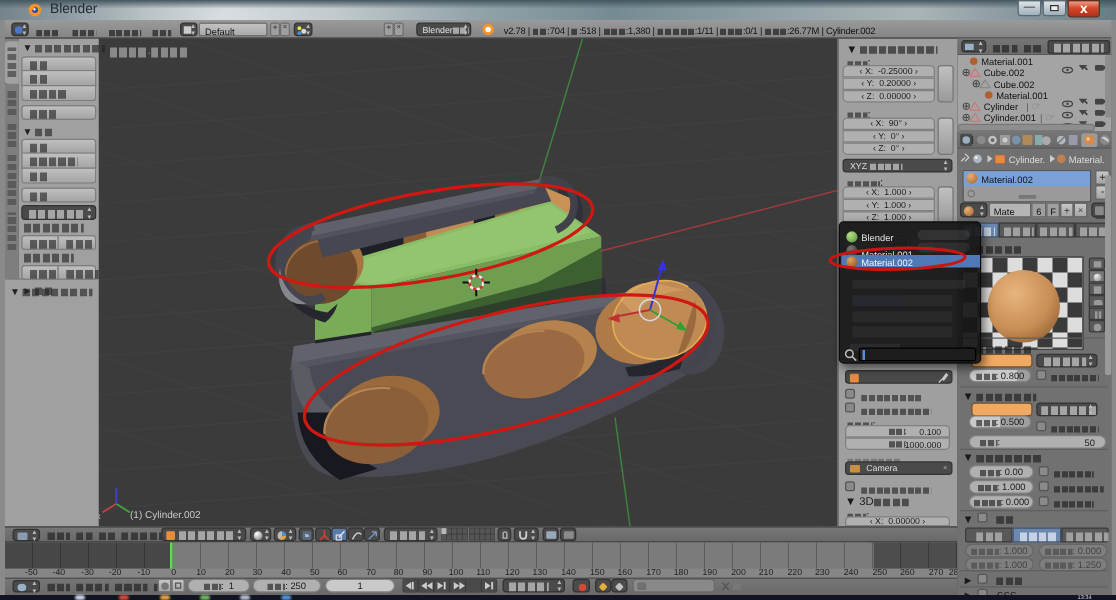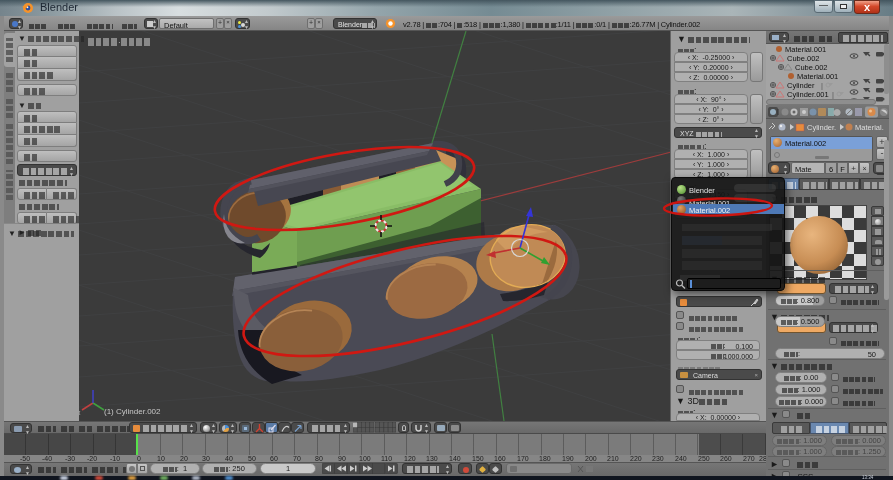--- a/index.html
+++ b/index.html
@@ -681,21 +681,21 @@
 <div class="pill" style="left:775px;top:295px;width:50px;height:11px;font-size:7.5px;line-height:10px;background:linear-gradient(90deg,#c9c9c9 78%,#9f9f9f 78%)"><span class="js" style="width:16px"></span>: 0.800</div>
 <div class="ab" style="left:829px;top:296px;width:8px;height:8px;background:#8a8a8a;border:1px solid #555;border-radius:2px"></div>
 <div class="ab" style="left:841px;top:296px;color:#1a1a1a"><span class="js" style="width:38px"></span></div>
 
 <div class="ab" style="left:770px;top:312px;color:#1a1a1a">▼ <span class="j" style="width:48px"></span></div>
 <div class="ab" style="left:777px;top:322px;width:49px;height:11px;background:#efa963;border:1px solid #70542f;border-radius:3px"></div>
 <div class="ab dk" style="left:829px;top:322px;width:49px;height:11px;border-radius:3px">
     <span class="j" style="width:44px;color:#ddd;position:absolute;left:3px;top:2px"></span>
     <span class="ab" style="right:2px;top:-1px;font-size:5px;color:#bbb">▲<br>▼</span>
   </div>
-<div class="pill" style="left:775px;top:316px;width:50px;height:11px;font-size:7.5px;line-height:10px;background:linear-gradient(90deg,#c9c9c9 50%,#9f9f9f 50%)"><span class="js" style="width:16px"></span>: 0.500</div>
+<div class="pill" style="left:775px;top:332px;width:50px;height:11px;font-size:7.5px;line-height:10px;background:linear-gradient(90deg,#c9c9c9 50%,#9f9f9f 50%)"><span class="js" style="width:16px"></span>: 0.500</div>
 <div class="ab" style="left:829px;top:337px;width:8px;height:8px;background:#8a8a8a;border:1px solid #555;border-radius:2px"></div>
 <div class="ab" style="left:841px;top:337px;color:#1a1a1a"><span class="js" style="width:38px"></span></div>
 <div class="pill" style="left:775px;top:348px;width:110px;height:11px;font-size:7.5px;line-height:10px;text-align:left;padding-left:8px"><span class="js" style="width:14px"></span>:<span class="ab" style="right:8px;top:1px">50</span></div>
 
 <div class="ab" style="left:770px;top:361px;color:#1a1a1a">▼ <span class="j" style="width:52px"></span></div>
 <div class="pill" style="left:775px;top:372px;width:52px;height:11px;font-size:7.5px;line-height:10px"><span class="js" style="width:16px"></span>: 0.00</div>
 <div class="ab" style="left:831px;top:373px;width:8px;height:8px;background:#8a8a8a;border:1px solid #555;border-radius:2px"></div>
 <div class="ab" style="left:843px;top:373px;color:#1a1a1a"><span class="js" style="width:32px"></span></div>
 <div class="pill" style="left:775px;top:384px;width:52px;height:11px;font-size:7.5px;line-height:10px"><span class="js" style="width:16px"></span>: 1.000</div>
 <div class="ab" style="left:831px;top:385px;width:8px;height:8px;background:#8a8a8a;border:1px solid #555;border-radius:2px"></div>

